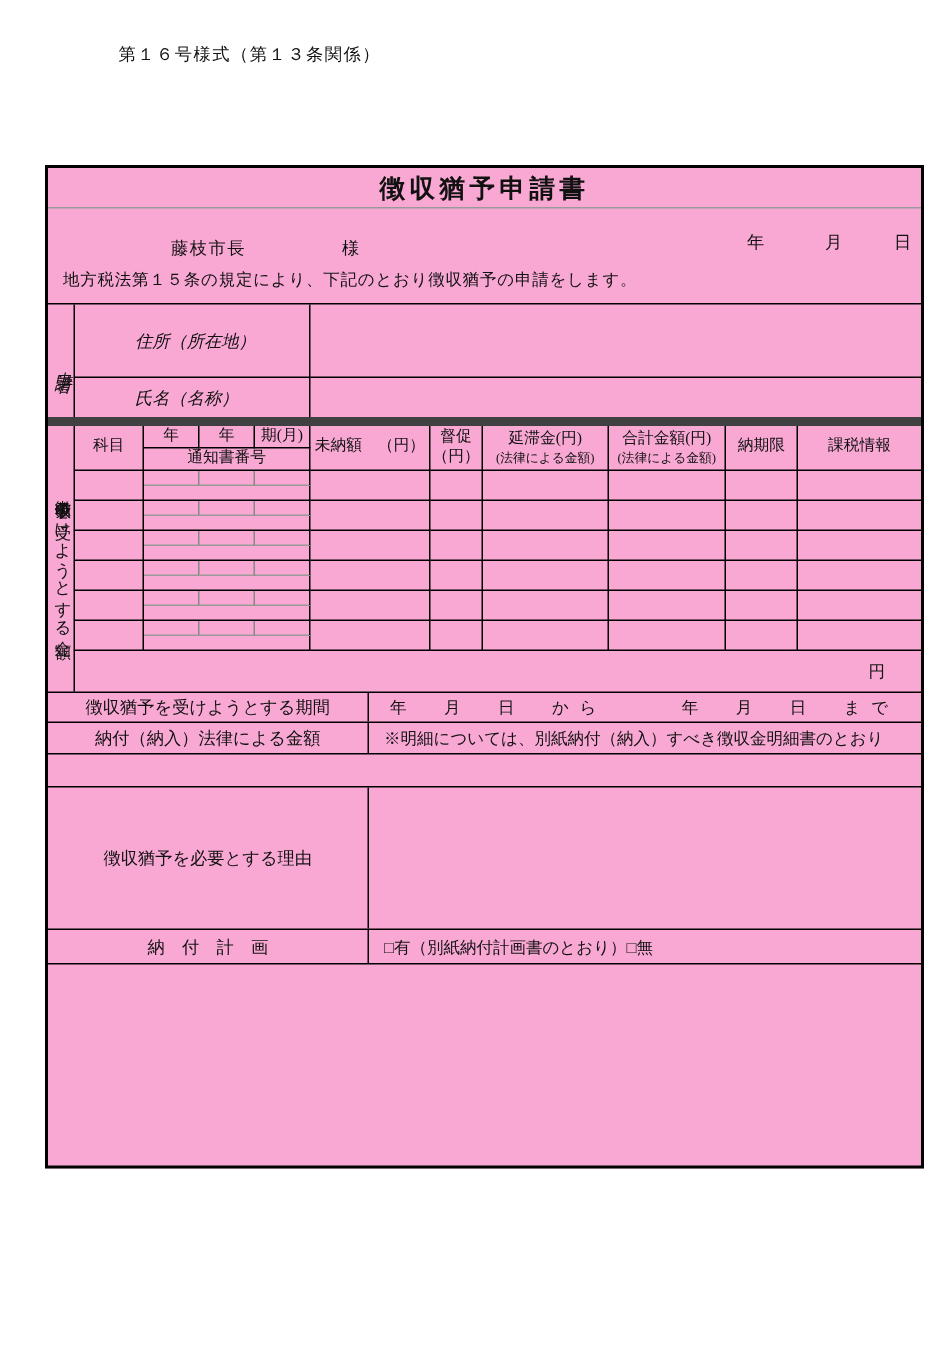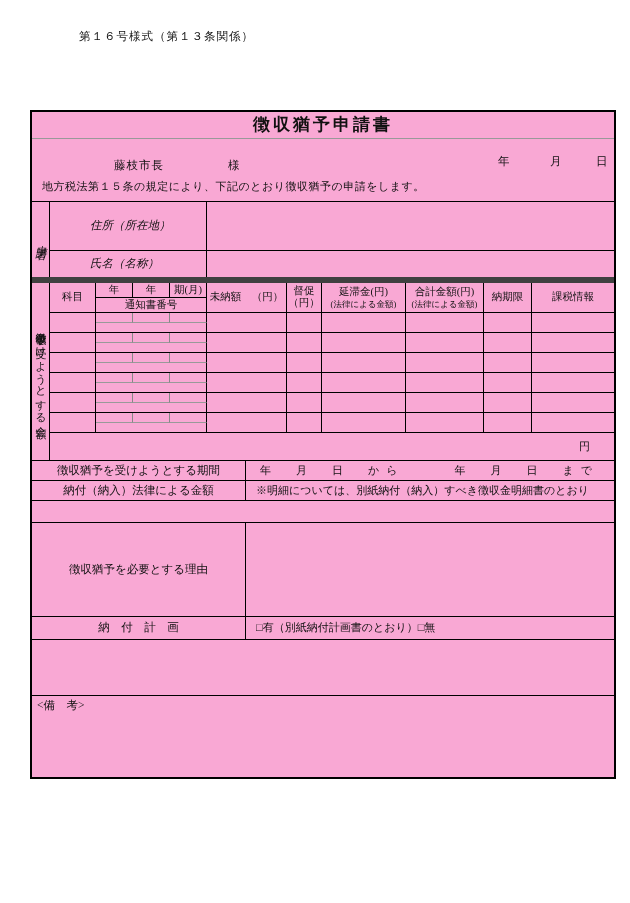--- a/index.html
+++ b/index.html
@@ -215,18 +215,15 @@
     </div>
 
     <div class="frow r-plan">
       <div class="flabel">納　付　計　画</div>
       <div class="fvalue pv10">□有（別紙納付計画書のとおり）□無</div>
     </div>
 
     <div class="frow r-collateral">
     </div>
 
-    <div class="remarks">
-      <span>&lt;備　考&gt;</span>
-    </div>
 
   </div>
 </div>
 
 </body></html>

